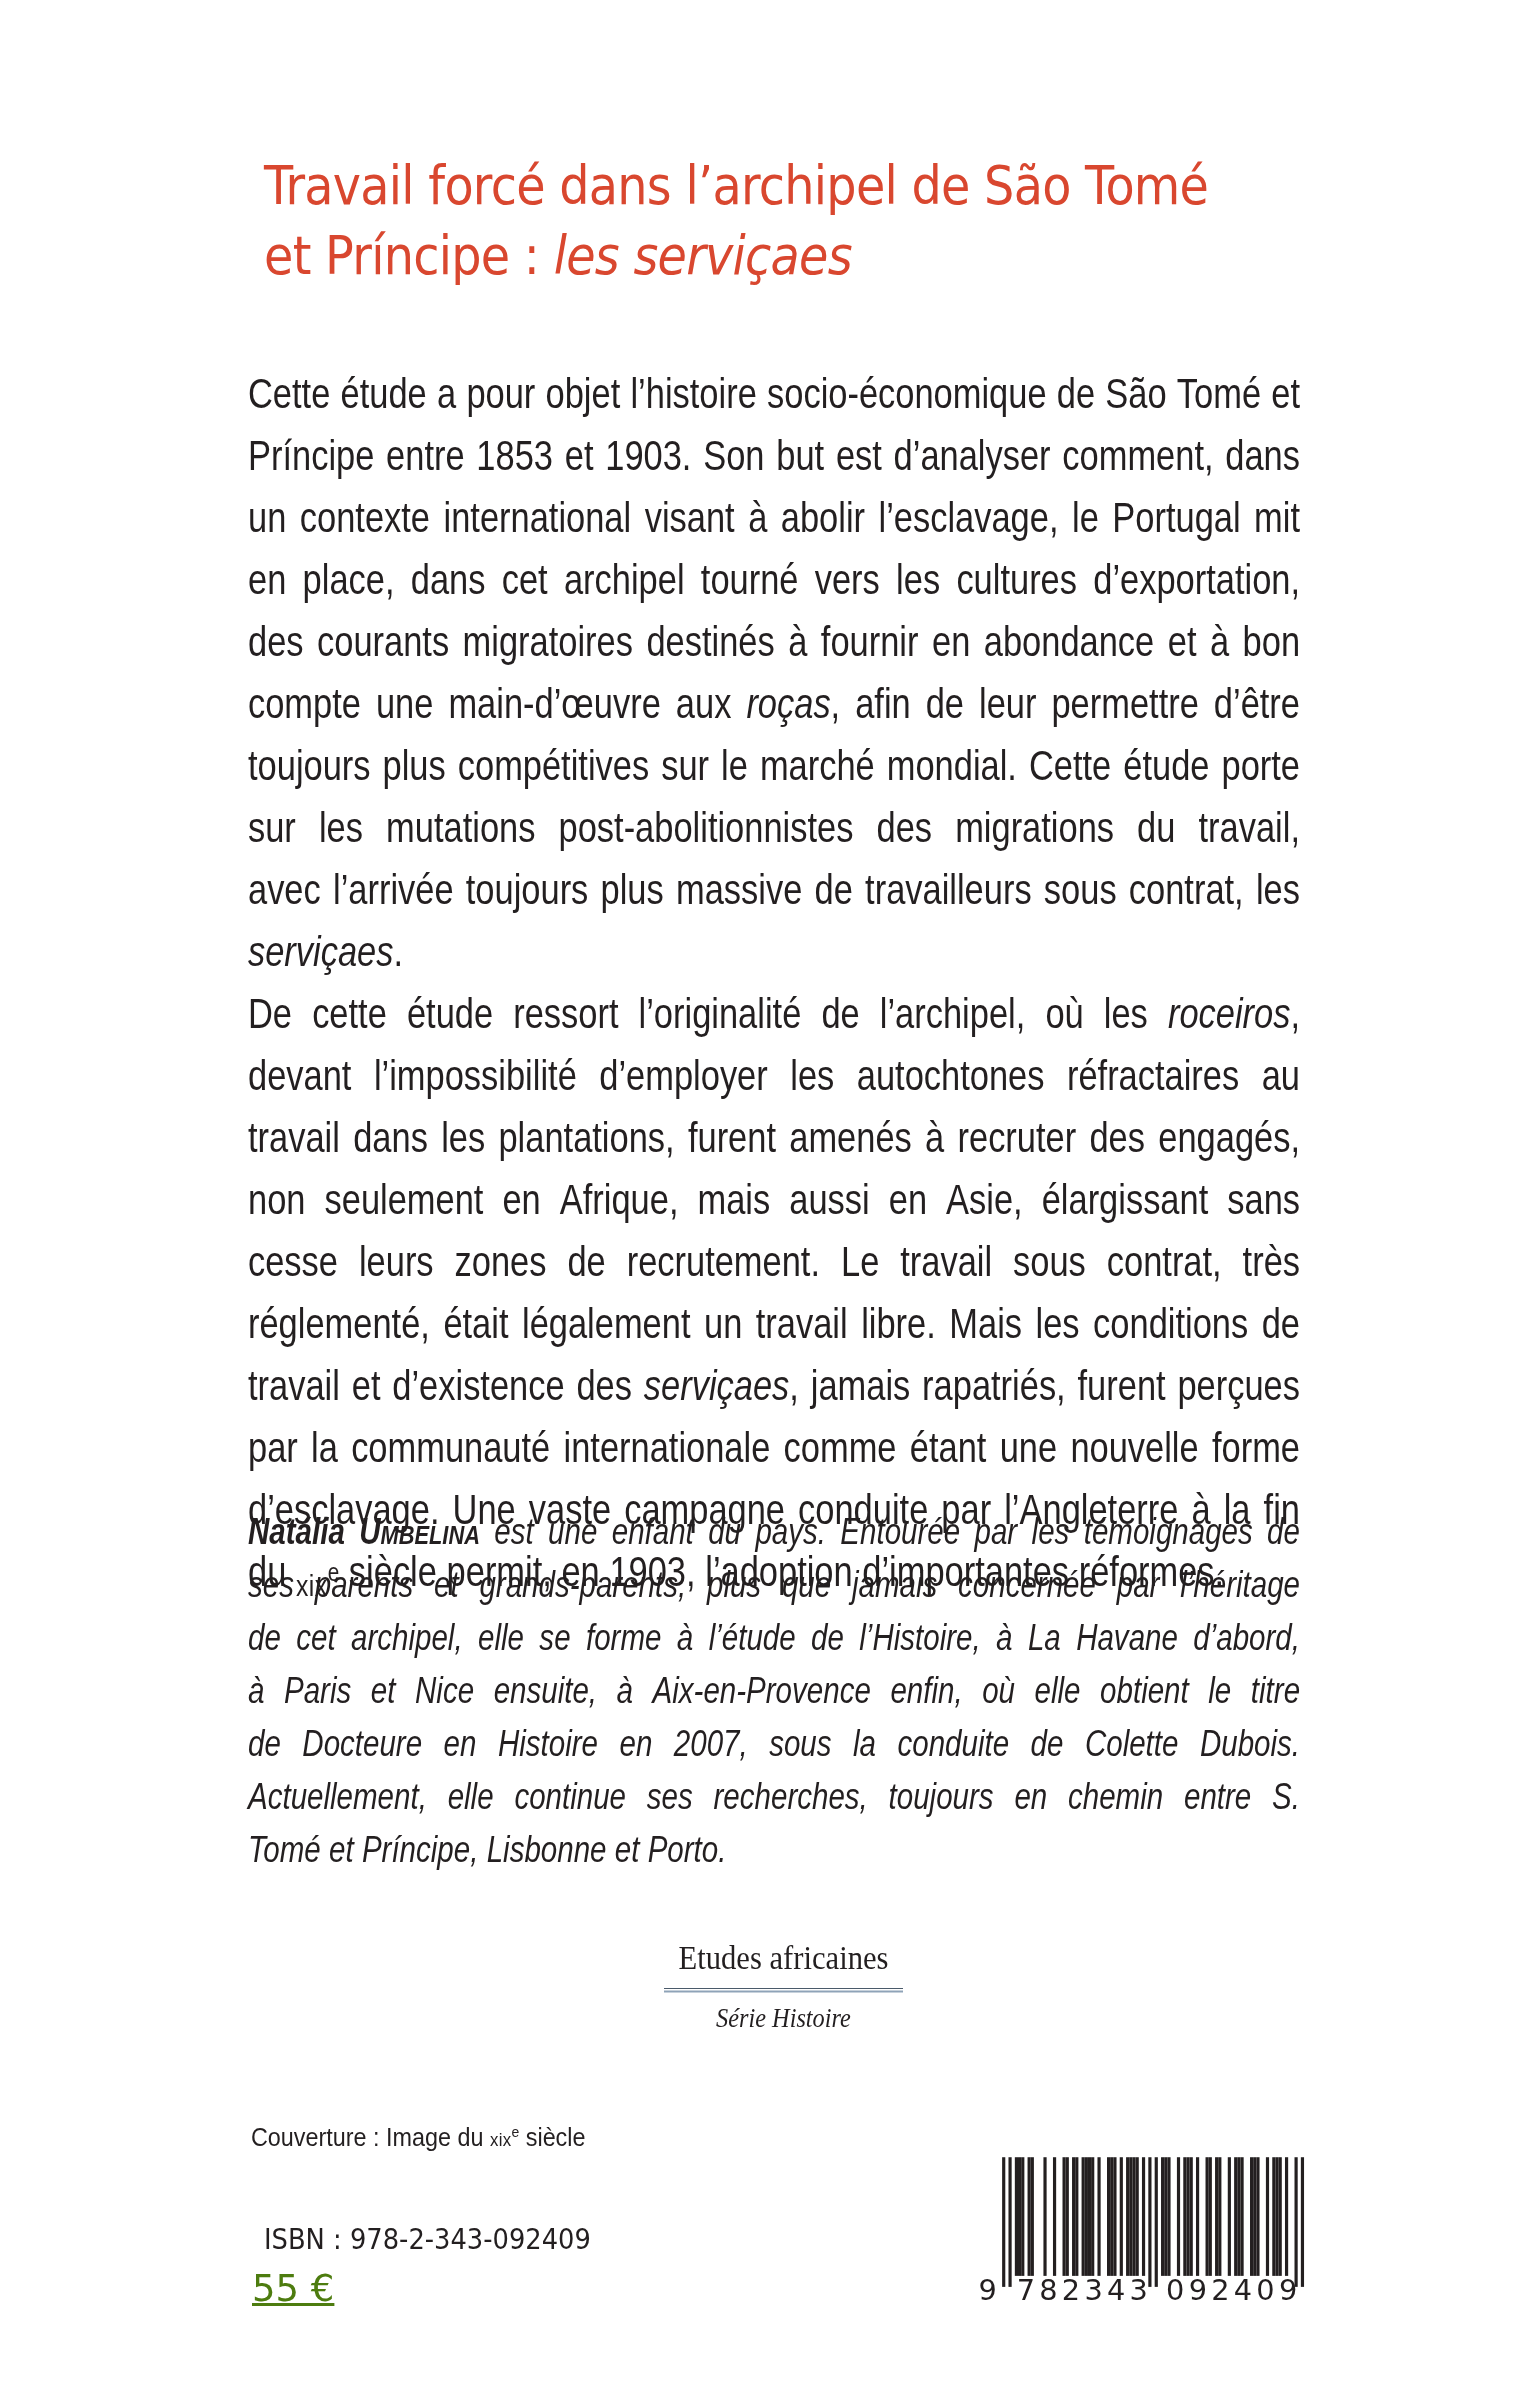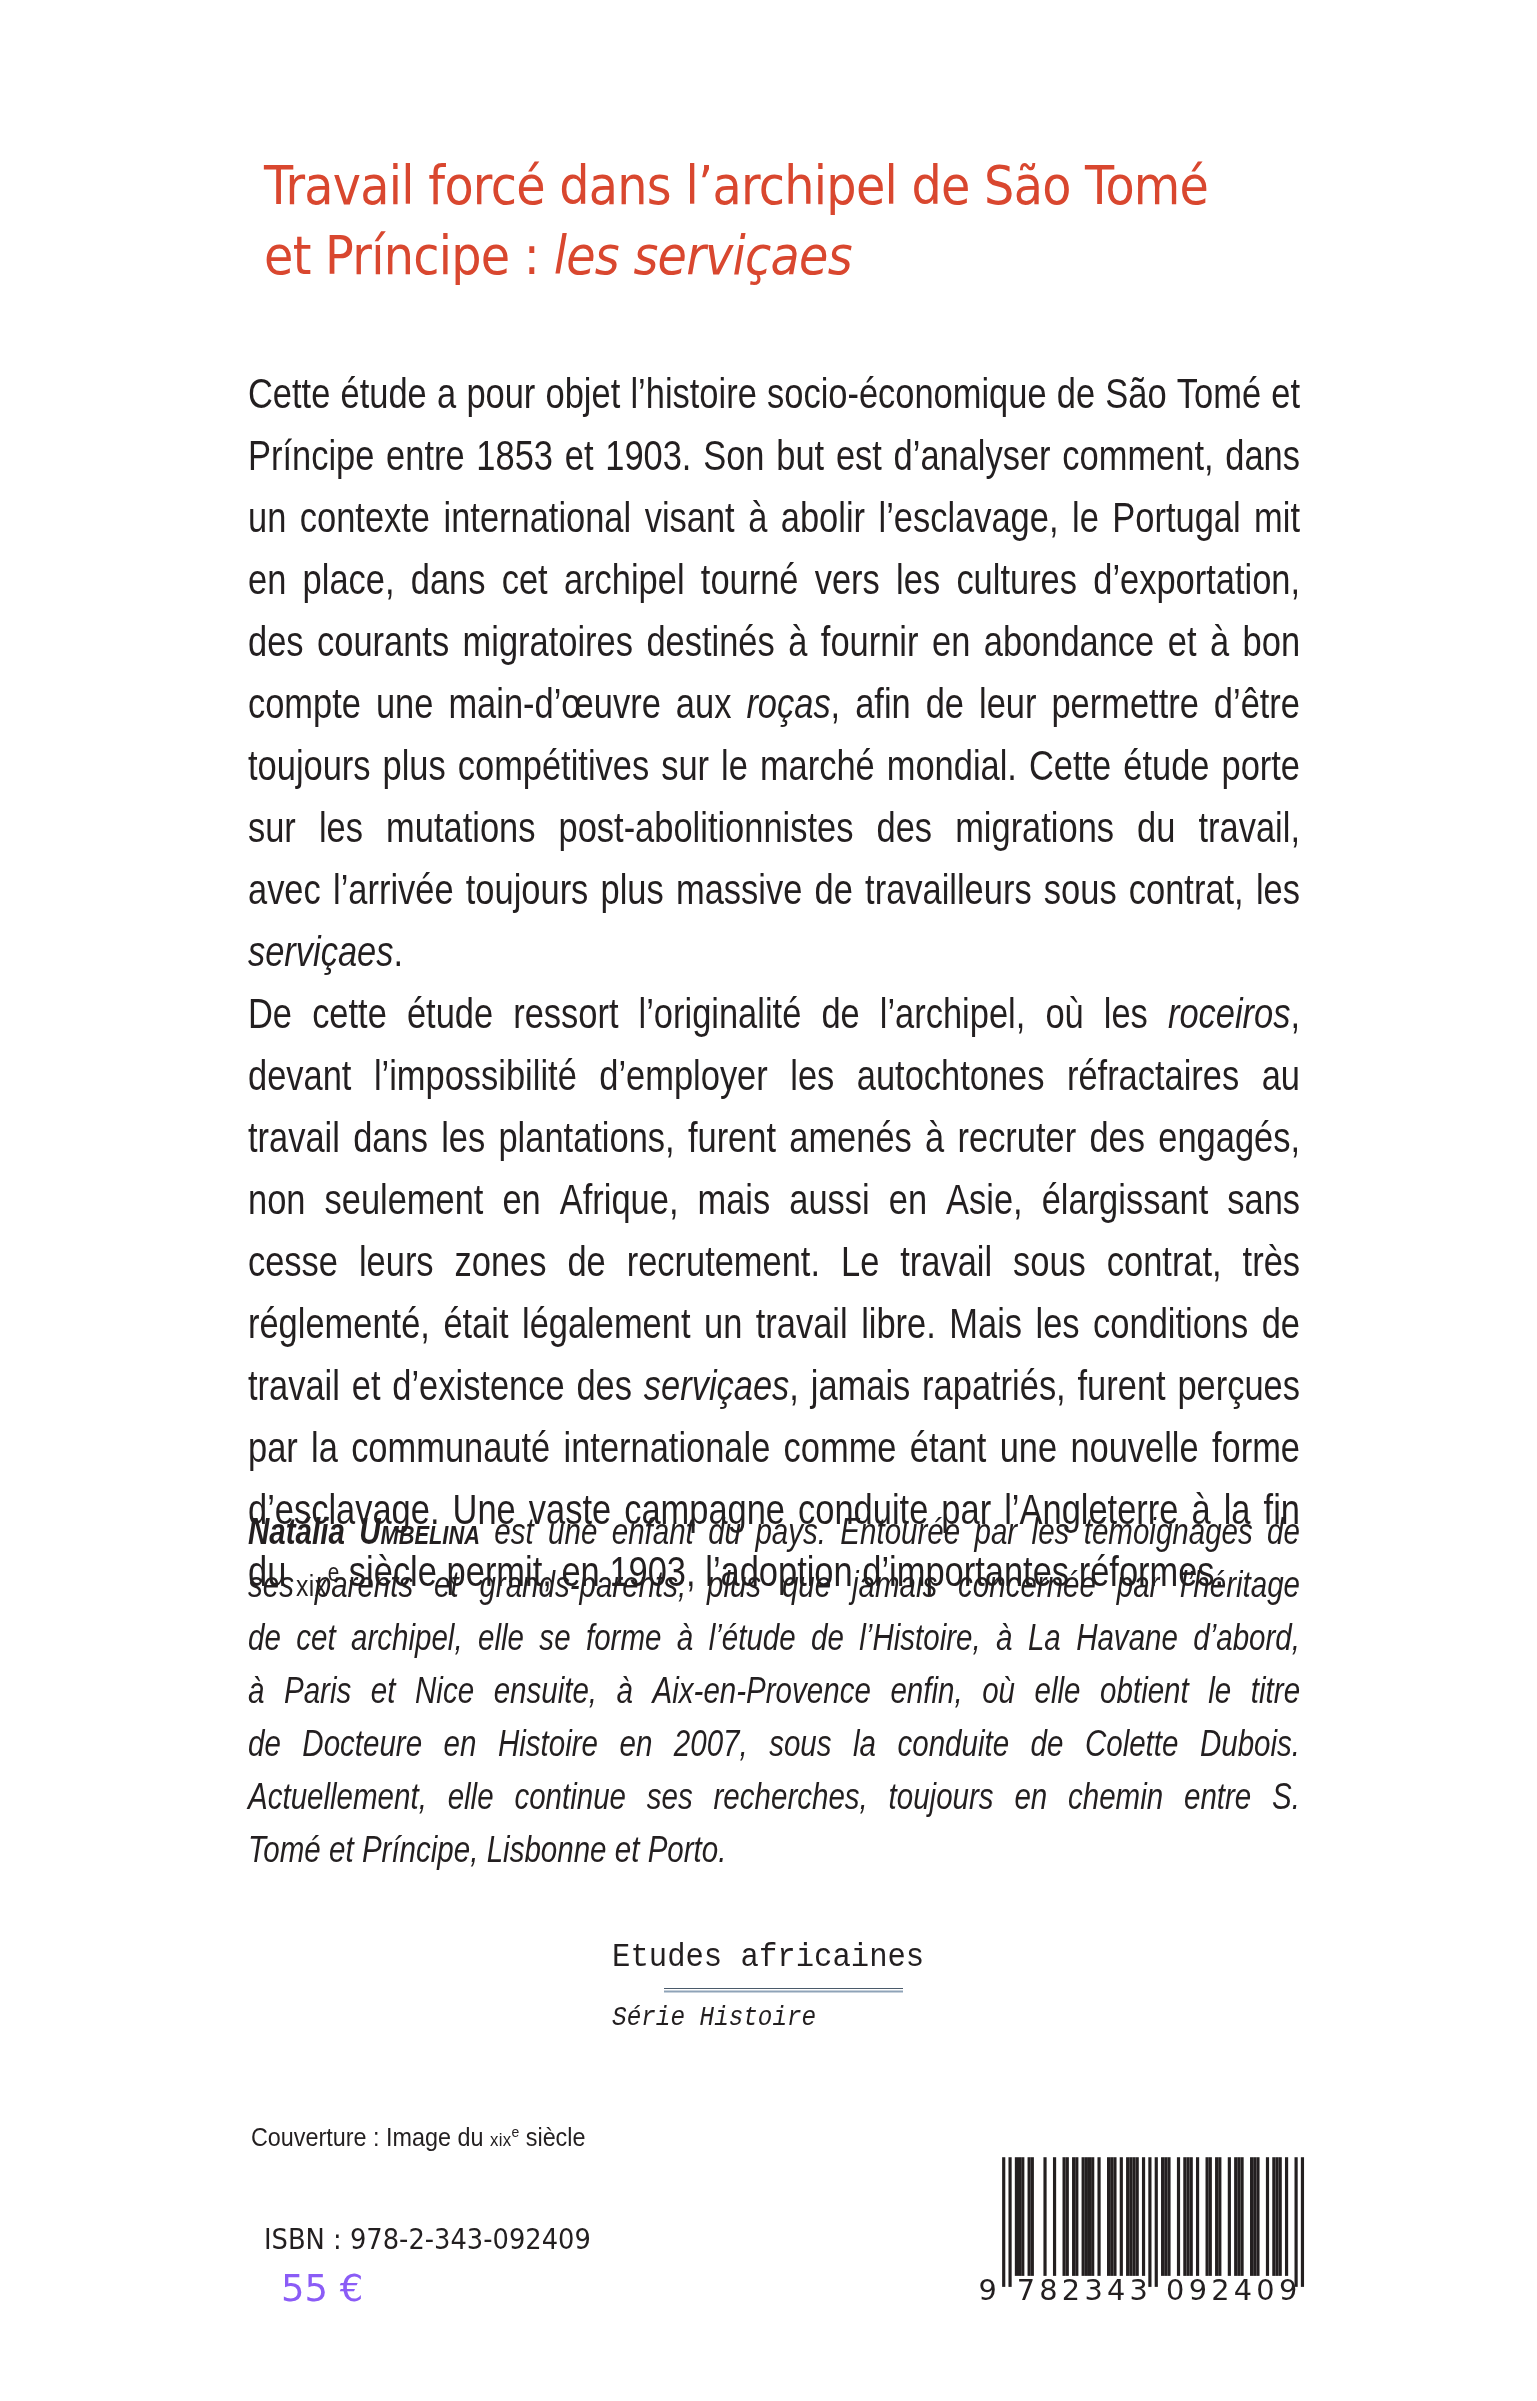--- a/index.html
+++ b/index.html
@@ -22,34 +22,34 @@
   .it { font-style:italic; }
   .sc { font-size:0.72em; letter-spacing:0.02em; }
   .sup { font-size:0.6em; vertical-align:0.6em; }
 
   .bio-block { position:absolute; left:248px; top:1505px; width:1283px;
     transform:scaleX(0.82); transform-origin:left top;
     font-family:"Liberation Sans", sans-serif; font-style:italic; font-size:36px; line-height:53px; color:#231f20; }
   .bio-block .jline { height:53px; }
   .b { font-weight:bold; }
 
-  .series { position:absolute; left:593px; top:1934px; width:381px; text-align:left;
-    font-family:Liberation Mono, monospace; color:#231f20; }
+  .series { position:absolute; left:593px; top:1934px; width:381px; text-align:center;
+    font-family:Liberation Serif, serif; color:#231f20; }
   .series-name { font-size:34px; font-weight:200; letter-spacing:0px; line-height:47px; transform:scaleX(0.9); }
   .series-rule { margin:6.8px auto 0 auto; width:239px; height:1.7px; background:#4a5a6a; border-bottom:1.7px solid #fff; box-shadow:0 2.5px 0 #8fa3b8; }
   .series-sub { margin-top:10.2px; font-size:27px; font-style:italic; line-height:34px; transform:scaleX(0.9); }
 
   .cover-credit { position:absolute; left:251px; top:2117px; width:509px;
     font-family:"Liberation Sans", sans-serif; font-size:25.4px; line-height:29px; color:#231f20;
     transform:scaleX(0.92); transform-origin:left top; white-space:nowrap; }
 
   .isbn { position:absolute; left:264px; top:2223px; font-family:"DejaVu Sans", sans-serif;
     font-size:28px; line-height:34px; color:#231f20; white-space:nowrap; transform:scaleX(0.92); transform-origin:left top; }
-  .price { position:absolute; left:281px; top:2267px; font-family:"DejaVu Sans", sans-serif;
-    font-size:37px; line-height:44px; color:#8b5cf6; white-space:nowrap; }
+  .price { position:absolute; left:252px; top:2267px; font-family:"DejaVu Sans", sans-serif;
+    font-size:37px; line-height:44px; color:#4d7c0f; white-space:nowrap;text-decoration:underline; }
 
   .barcode { position:absolute; left:975px; top:2157px; width:339px; height:153px; }
   .barcode svg { display:block; }
 </style>
 </head>
 <body>
 
 <div class="title">
   <span class="line">Travail forcé dans l’archipel de São Tomé</span>
   <span class="line"><span>et Príncipe : </span><span class="it">les serviçaes</span></span>

